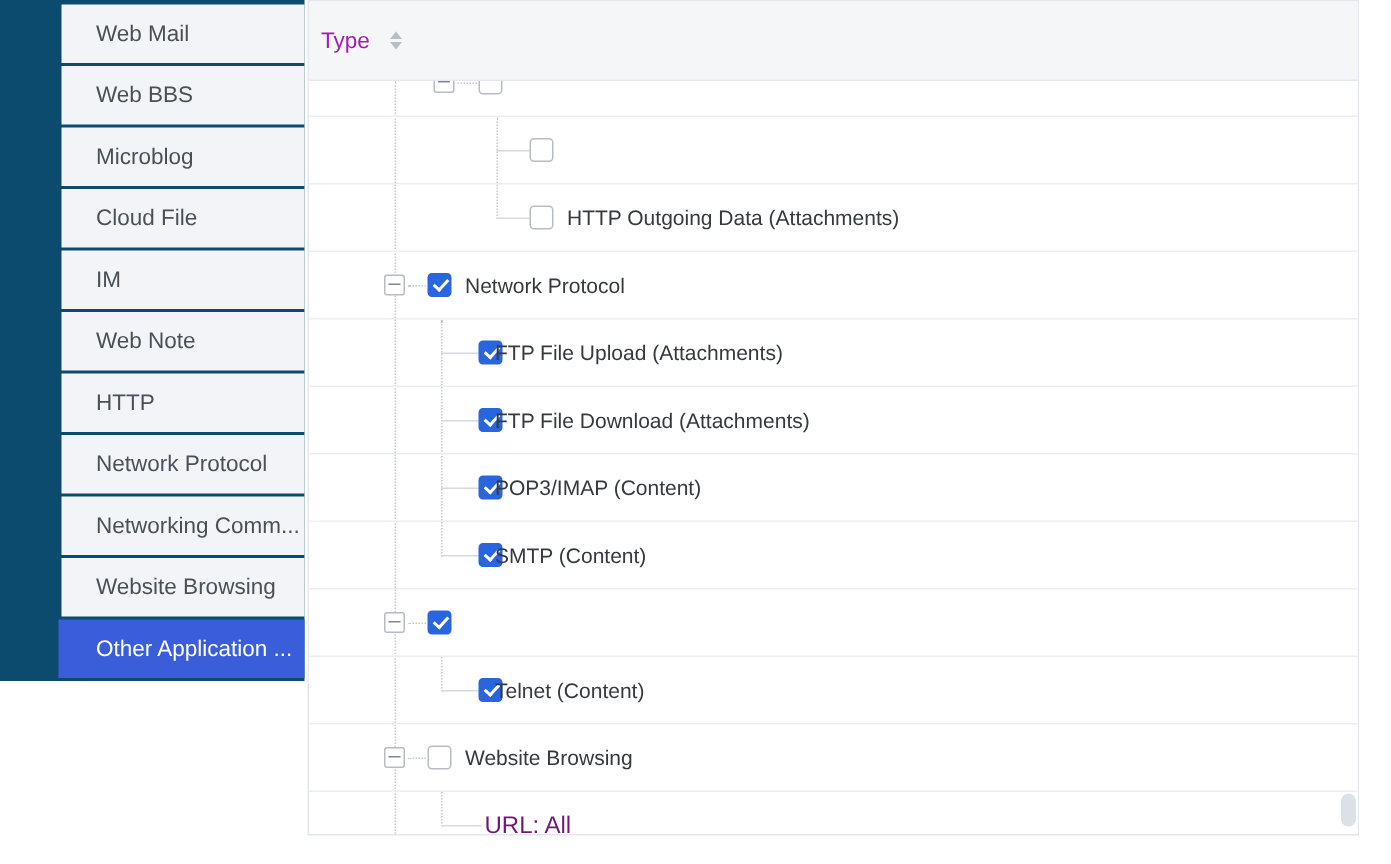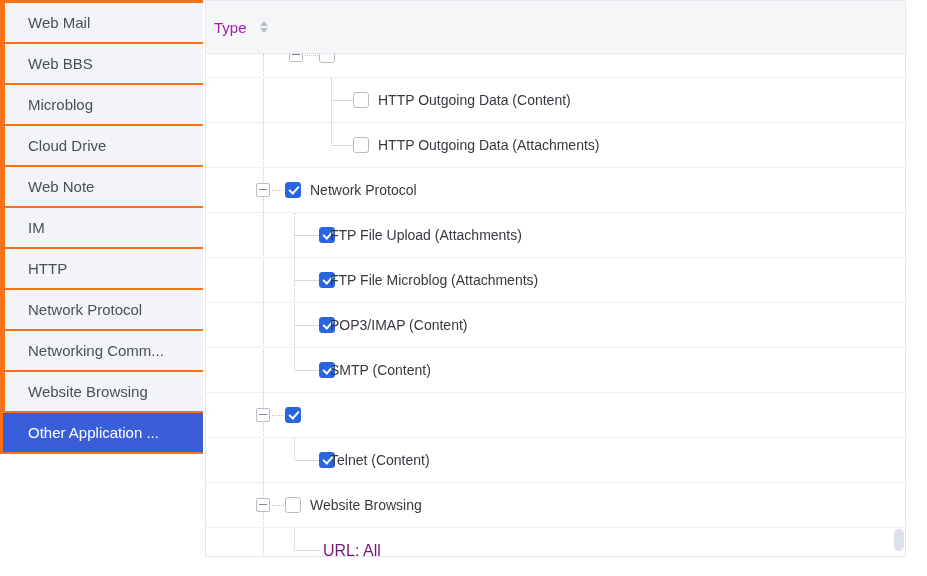--- a/index.html
+++ b/index.html
@@ -4,21 +4,21 @@
 <style>
   * { margin:0; padding:0; box-sizing:border-box; }
   html,body { width:927px; height:576px; }
   body {
     position:relative; background:#fff; overflow:hidden;
     font-family:"Liberation Sans", sans-serif;
     -webkit-font-smoothing:antialiased;
   }
 
   
-  .sidebar { position:absolute; left:0; top:0; width:203px; padding-top:3px; background:#f97316; }
+  .sidebar { position:absolute; left:0; top:0; width:203px; padding-top:3px; background:#0c4a6e;padding-left:36px; }
   .s-item {
     position:relative; margin:0 0 2px 5px; height:39px; background:#f2f4f7;
     display:flex; align-items:center; padding-left:23px;
     font-size:15px; color:#4b5058; cursor:pointer; white-space:nowrap; overflow:hidden;
   }
   .s-item.selected { background:#3a5dd9; color:#ffffff; margin-left:3px; padding-left:25px; }
 
   
   .panel {
     position:absolute; left:205px; top:0; width:701px; height:557px;
@@ -106,27 +106,27 @@
   <div class="s-item">
       <span>Web Mail</span>
     </div>
   <div class="s-item">
       <span>Web BBS</span>
     </div>
   <div class="s-item">
       <span>Microblog</span>
     </div>
   <div class="s-item">
-      <span>Cloud Drive</span>
+      <span>Cloud File</span>
+    </div>
+  <div class="s-item">
+      <span>IM</span>
     </div>
   <div class="s-item">
       <span>Web Note</span>
-    </div>
-  <div class="s-item">
-      <span>IM</span>
     </div>
   <div class="s-item">
       <span>HTTP</span>
     </div>
   <div class="s-item">
       <span>Network Protocol</span>
     </div>
   <div class="s-item">
       <span>Networking Comm...</span>
     </div>
@@ -161,21 +161,20 @@
         <span class="expander"></span>
         <i class="dots"></i>
         <span class="cb"></span>
       </div>
     </div>
 
     <div class="row leaf3">
       <div class="inner">
         <i class="hline"></i>
         <span class="cb"></span>
-        <span class="lbl">HTTP Outgoing Data (Content)</span>
       </div>
     </div>
 
     <div class="row leaf3">
       <div class="inner">
         <i class="hline"></i>
         <span class="cb"></span>
         <span class="lbl">HTTP Outgoing Data (Attachments)</span>
       </div>
     </div>
@@ -194,21 +193,21 @@
         <i class="hline"></i>
         <span class="cb checked"></span>
         <span class="lbl">FTP File Upload (Attachments)</span>
       </div>
     </div>
 
     <div class="row leaf2">
       <div class="inner">
         <i class="hline"></i>
         <span class="cb checked"></span>
-        <span class="lbl">FTP File Microblog (Attachments)</span>
+        <span class="lbl">FTP File Download (Attachments)</span>
       </div>
     </div>
 
     <div class="row leaf2">
       <div class="inner">
         <i class="hline"></i>
         <span class="cb checked"></span>
         <span class="lbl">POP3/IMAP (Content)</span>
       </div>
     </div>

